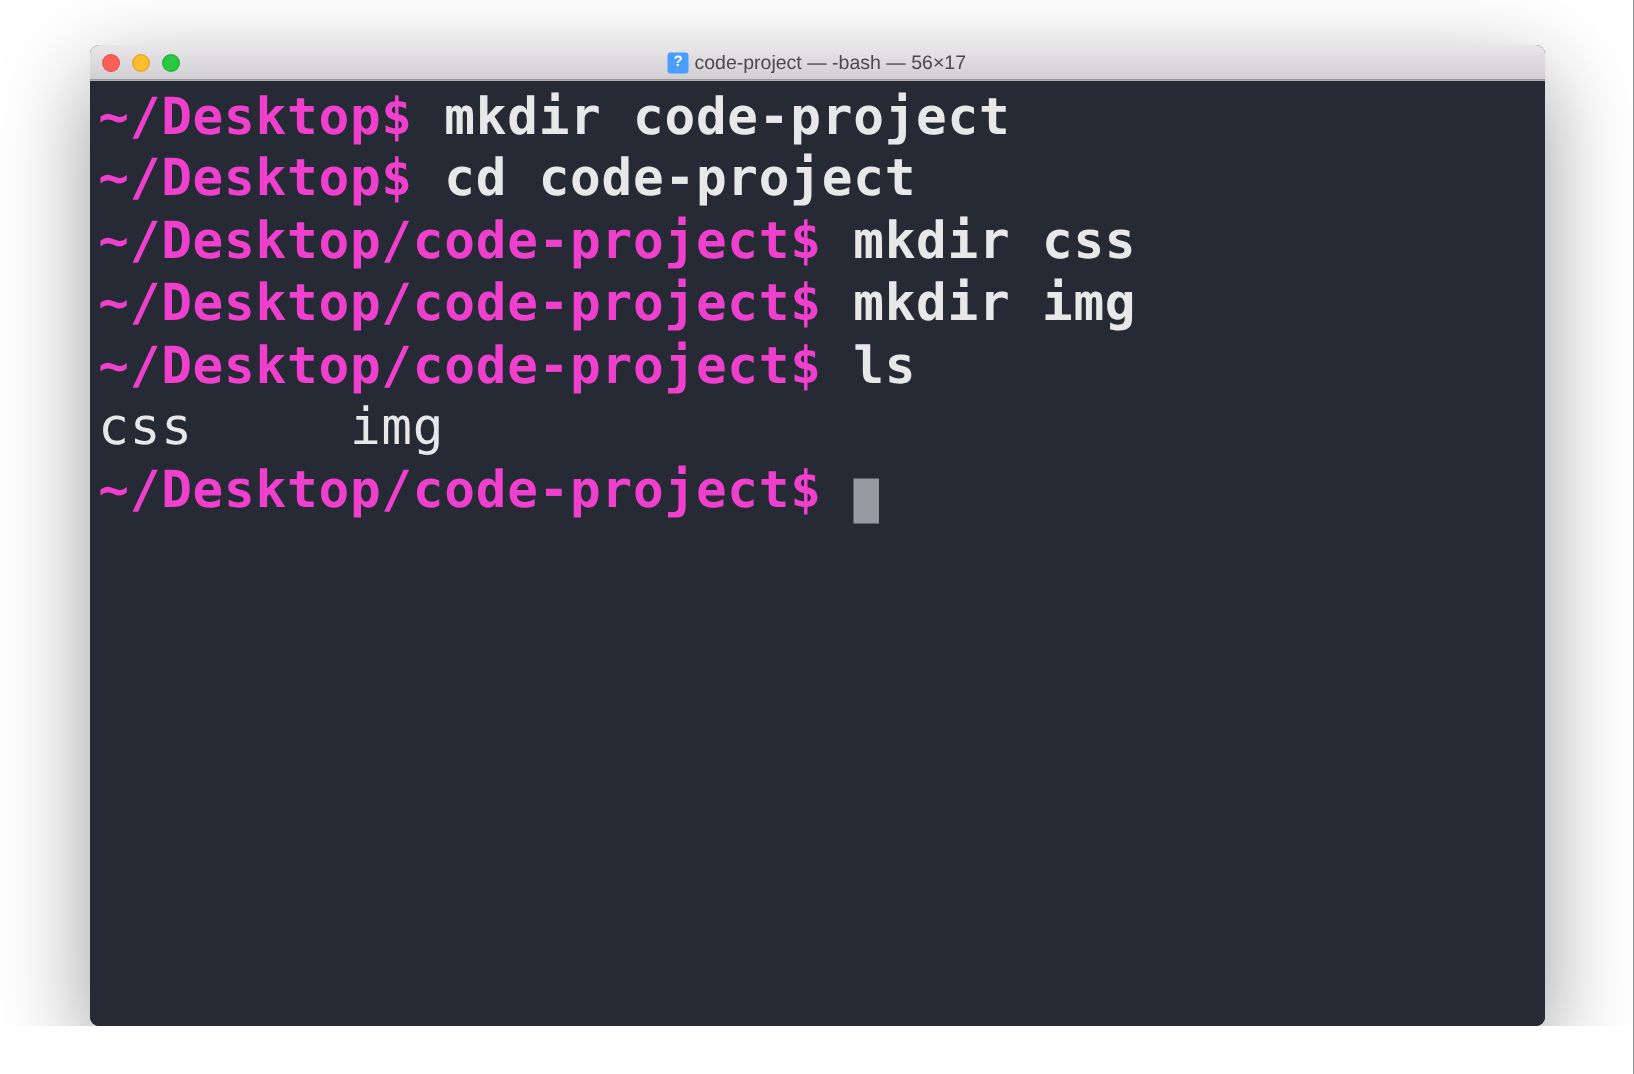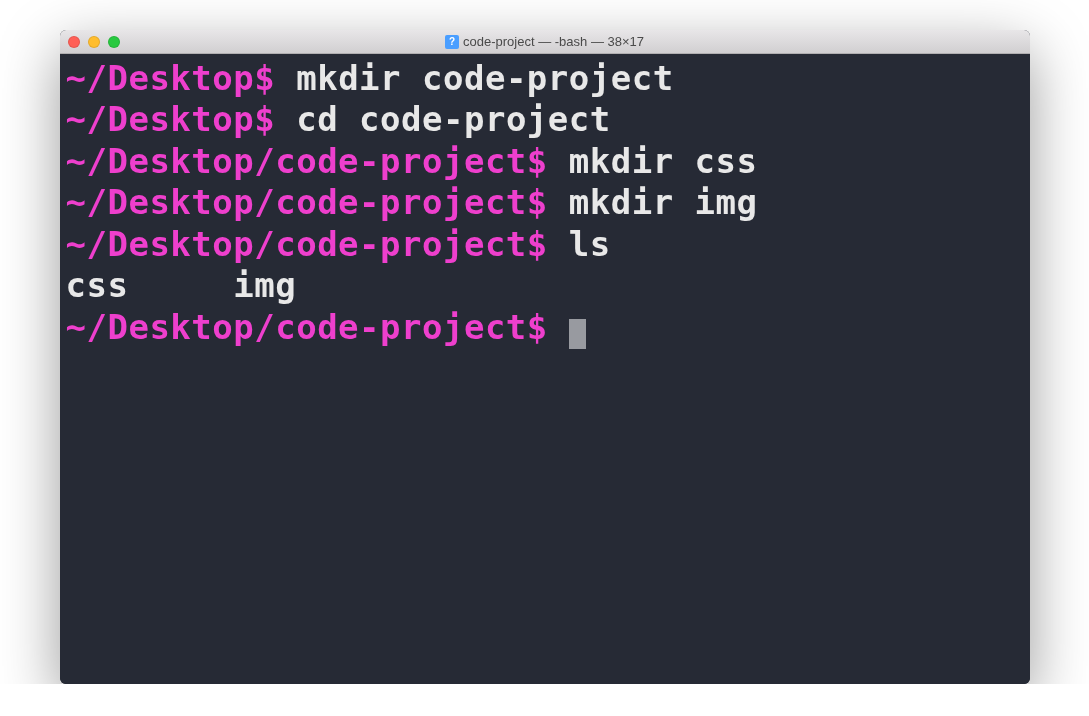--- a/index.html
+++ b/index.html
@@ -88,21 +88,21 @@
     .prompt-path {
       color: #ee3fcd;
       font-weight: bold;
     }
     .command-text {
       color: #e8e8e8;
       font-weight: bold;
     }
     .output-text {
       color: #e8e8e8;
-      font-weight: bold;
+      font-weight: normal;
     }
     .cursor-block {
       display: inline-block;
       width: 17px;
       height: 30px;
       background: #989aa0;
       vertical-align: text-bottom;
       margin-bottom: -2px;
     }
   </style>
@@ -111,19 +111,19 @@
 
 <div class="window">
   <div class="titlebar">
     <div class="traffic-lights">
       <div class="light close"></div>
       <div class="light minimize"></div>
       <div class="light zoom"></div>
     </div>
     <div class="title-wrap">
       <span class="title-icon">?</span>
-      <span>code-project — -bash — 38×17</span>
+      <span>code-project — -bash — 56×17</span>
     </div>
   </div>
 
   <div class="terminal-body"><span class="terminal-line"><span class="prompt-path">~/Desktop$</span><span class="command-text"> <span>mkdir code-project</span></span></span><span class="terminal-line"><span class="prompt-path">~/Desktop$</span><span class="command-text"> <span>cd code-project</span></span></span><span class="terminal-line"><span class="prompt-path">~/Desktop/code-project$</span><span class="command-text"> <span>mkdir css</span></span></span><span class="terminal-line"><span class="prompt-path">~/Desktop/code-project$</span><span class="command-text"> <span>mkdir img</span></span></span><span class="terminal-line"><span class="prompt-path">~/Desktop/code-project$</span><span class="command-text"> <span>ls</span></span></span><span class="terminal-line"><span class="output-text">css     img</span></span><span class="terminal-line"><span class="prompt-path">~/Desktop/code-project$</span><span class="command-text"> </span><span class="cursor-block"></span></span>
   </div>
 </div>
 
 </body></html>

